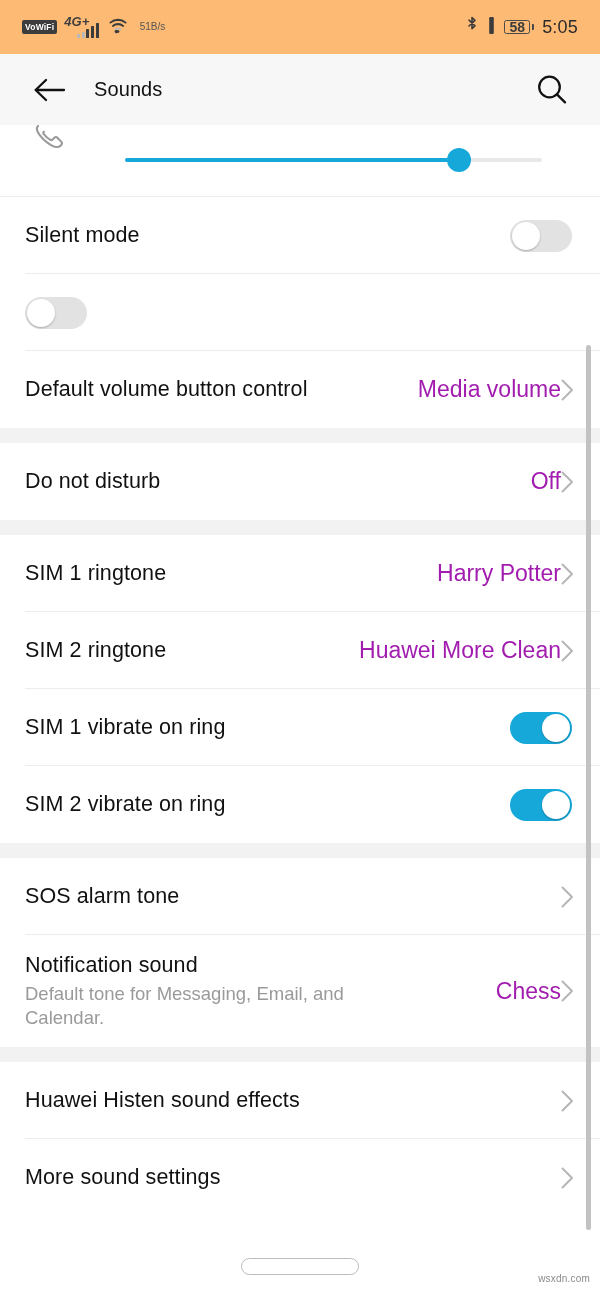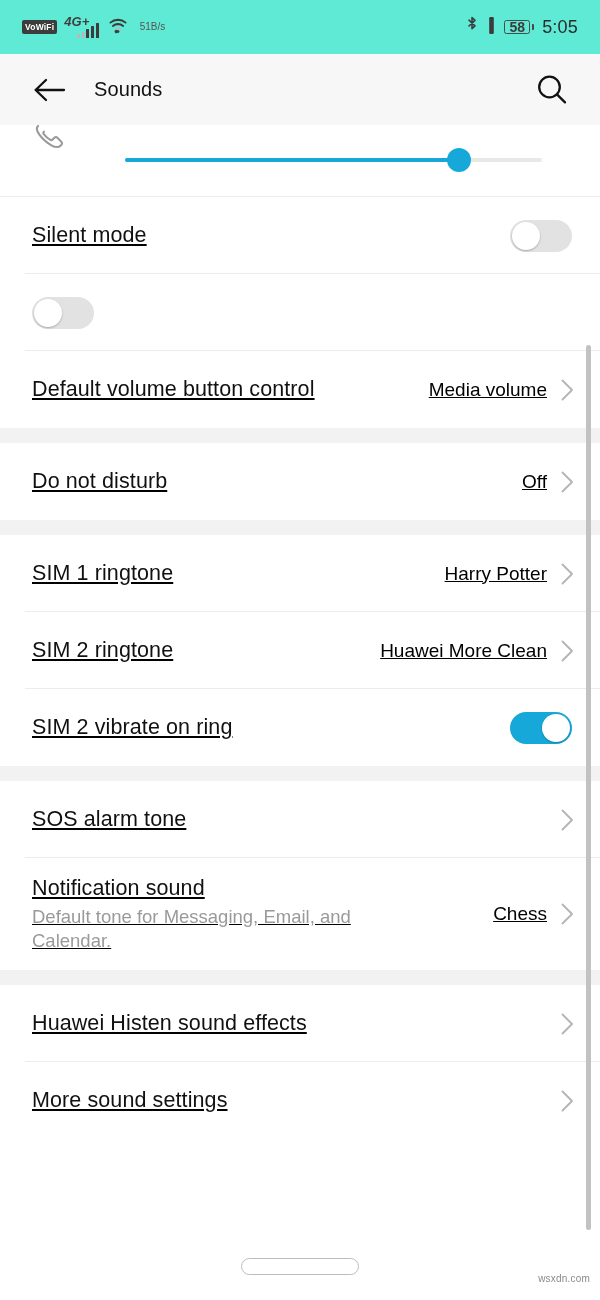--- a/index.html
+++ b/index.html
@@ -8,21 +8,21 @@
     background:#ffffff;
     font-family:"Liberation Sans", sans-serif;
     -webkit-font-smoothing:antialiased;
     overflow:hidden;
   }
   #app { position:relative; width:600px; height:1300px; background:#fff; }
 
   
   .statusbar{
     position:absolute; top:0; left:0; width:600px; height:54px;
-    background:#5eead4;
+    background:#fdba74;
     display:flex; align-items:center; justify-content:space-between;
     padding:0 22px;
   }
   .sb-left{ display:flex; align-items:center; gap:7px; }
   .sb-right{ display:flex; align-items:center; gap:8px; }
   .vowifi{
     display:inline-flex; align-items:center; justify-content:center;
     background:#3c3c3c; color:#fff; border-radius:2px;
     font-size:8.5px; font-weight:bold; letter-spacing:.2px;
     padding:1.5px 3px; height:14px; line-height:1;
@@ -69,30 +69,30 @@
 
   .vol-row{ position:relative; height:71px; }
   .vol-icon{ position:absolute; left:28px; top:-9px; width:44px; height:44px; }
   .slider{ position:absolute; left:125px; right:58px; top:33px; height:4px; }
   .s-track{ position:absolute; left:0; right:0; top:0; height:4px; background:#e8e8e8; border-radius:2px; }
   .s-fill{ position:absolute; left:0; top:0; height:4px; border-radius:2px; }
   .s-thumb{ position:absolute; top:50%; width:24px; height:24px; border-radius:50%; transform:translate(-50%,-50%); }
 
   .row{
     position:relative; min-height:77px; background:#fff;
-    display:flex; align-items:center; padding:0 26px 0 32px;text-decoration:underline;
+    display:flex; align-items:center; padding:0 26px 0 25px;
   }
   .row.tall{ min-height:112px; align-items:center; }
   .row .divider{
     position:absolute; left:25px; right:0; bottom:0; height:1px; background:#ececec;
   }
   .label-wrap{ flex:1 1 auto; padding-right:10px; }
   .label{ font-size:21.5px; color:#111; line-height:1.25; letter-spacing:.1px; }
   .sublabel{ font-size:18.5px; color:#9a9a9a; line-height:1.3; margin-top:4px; max-width:400px; }
-  .value{ font-size:19px; color:#000000; margin-right:14px; white-space:nowrap; }
+  .value{ font-size:23px; color:#a21caf; white-space:nowrap; }
   .chev{ width:13px; height:22px; flex:0 0 auto; }
 
   .toggle{ width:62px; height:32px; border-radius:16px; position:relative; flex:0 0 auto; margin-right:2px; }
   .toggle .knob{
     position:absolute; top:2px; width:28px; height:28px; border-radius:50%; background:#fff;
     box-shadow:0 1px 2px rgba(0,0,0,.25);
   }
   .toggle.off{ background:#e2e2e2; }
   .toggle.off .knob{ left:2px; }
   .toggle.on .knob{ right:2px; }
@@ -247,20 +247,29 @@
             <div class="label">SIM 2 ringtone</div>
           </div>
           <div class="value">Huawei More Clean</div>
           <svg class="chev" viewBox="0 0 13 22">
             <path d="M1.5 1.5L11 11l-9.5 9.5" fill="none" stroke="#b5b5b5" stroke-width="1.9" stroke-linecap="round" stroke-linejoin="round"></path>
           </svg>
           <div class="divider"></div>
         </div>
         <div class="row">
           <div class="label-wrap">
+            <div class="label">SIM 1 vibrate on ring</div>
+          </div>
+          <div class="toggle on" style="background:#17a8da">
+            <span class="knob"></span>
+          </div>
+          <div class="divider"></div>
+        </div>
+        <div class="row">
+          <div class="label-wrap">
             <div class="label">SIM 2 vibrate on ring</div>
           </div>
           <div class="toggle on" style="background:#17a8da">
             <span class="knob"></span>
           </div>
         </div>
         <div class="gap"></div>
         <div class="row">
           <div class="label-wrap">
             <div class="label">SOS alarm tone</div>

